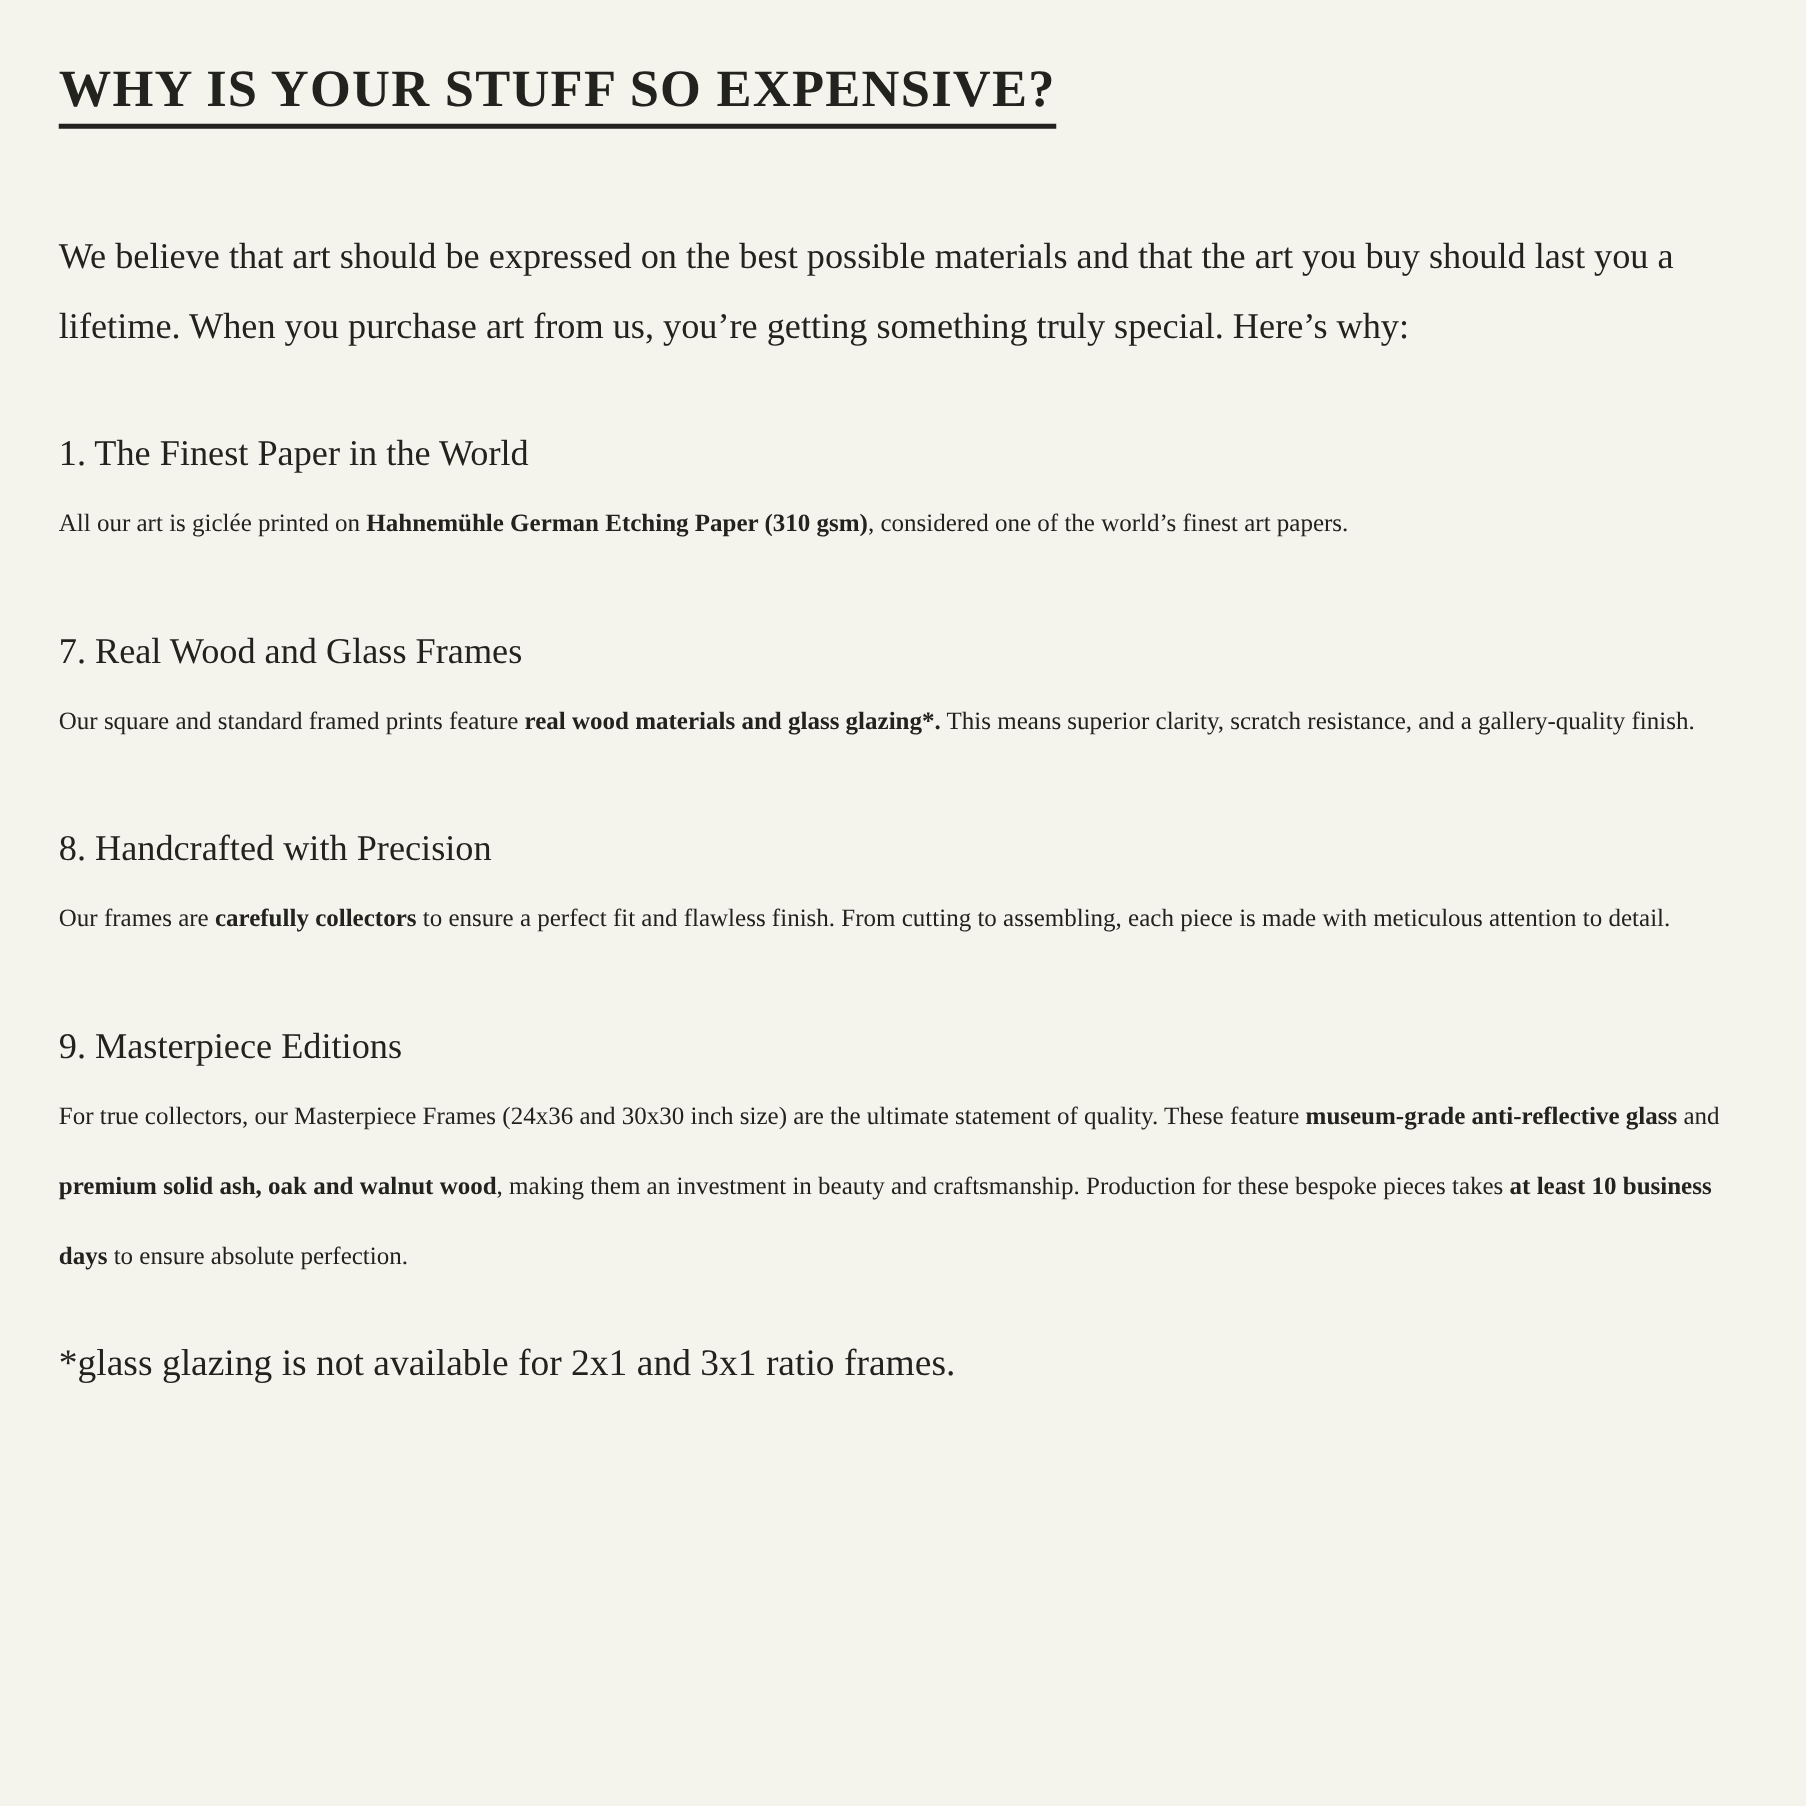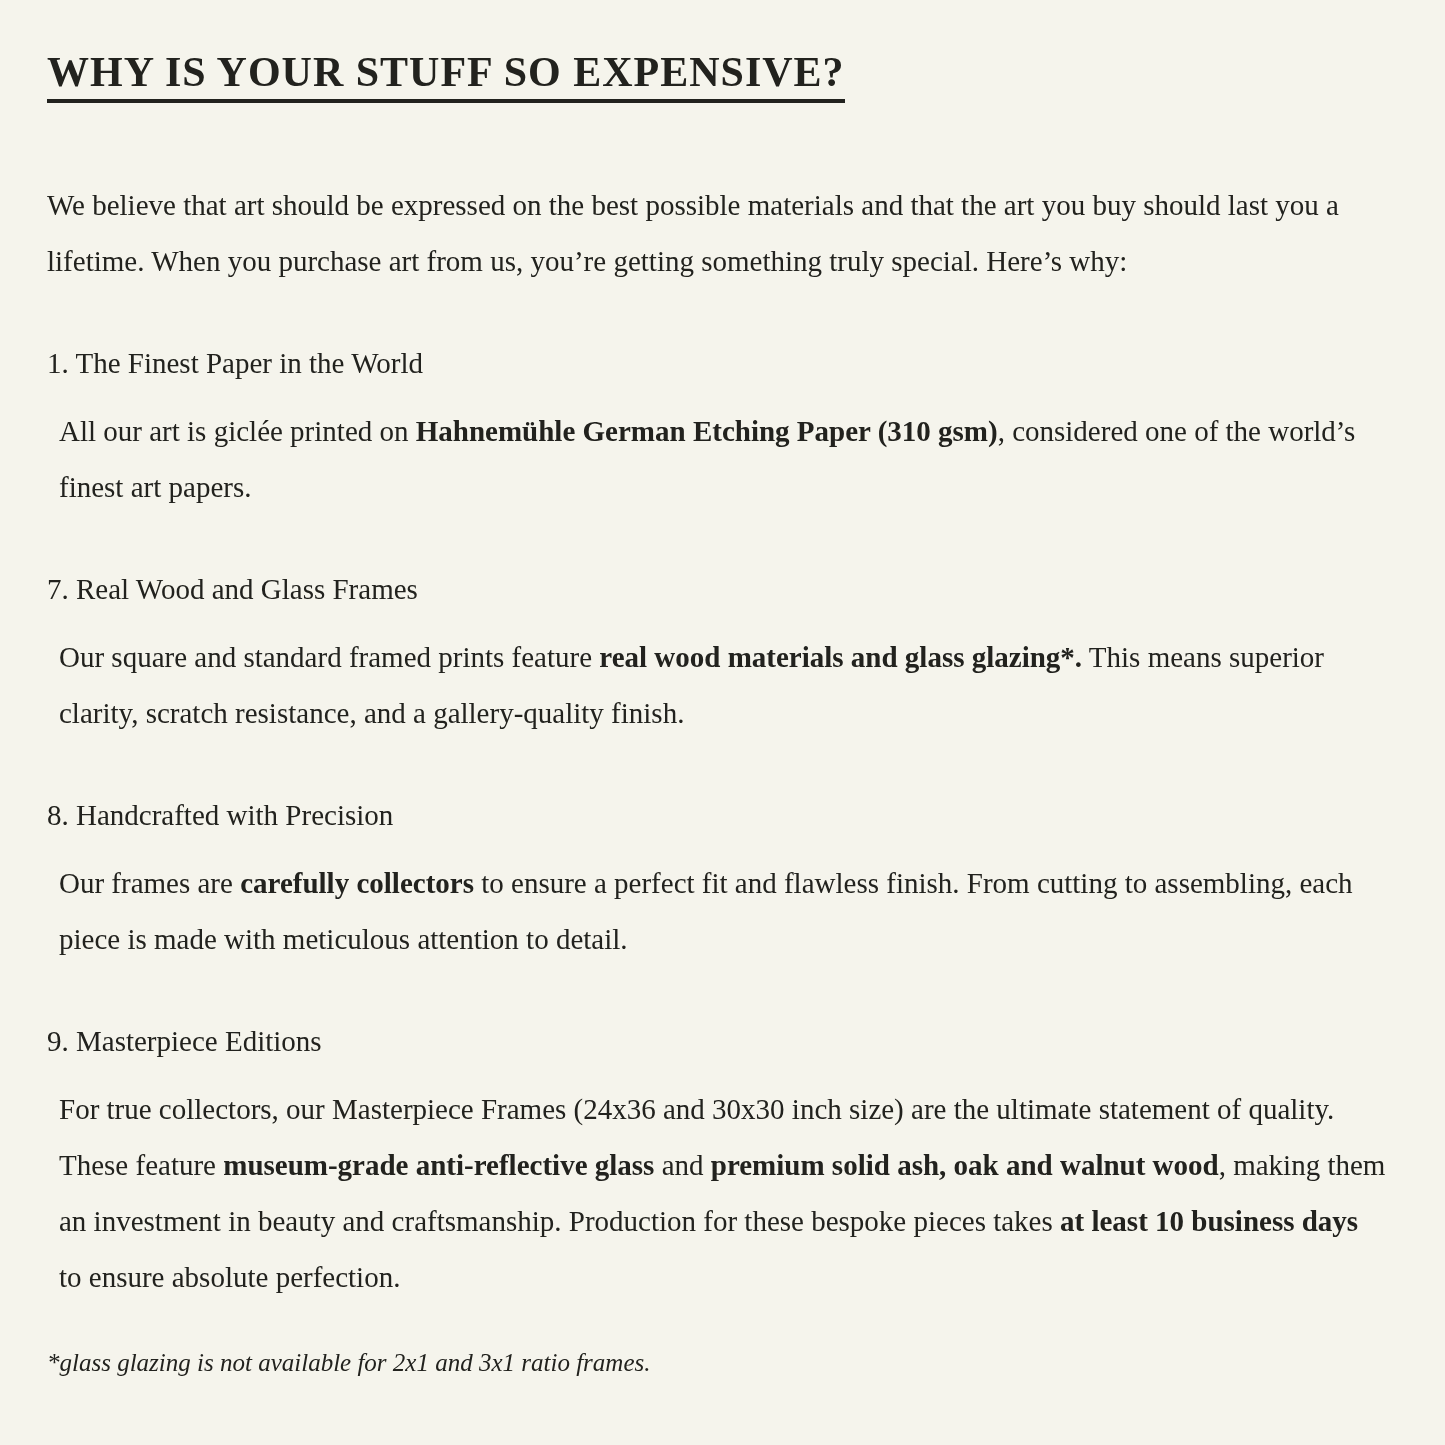--- a/index.html
+++ b/index.html
@@ -35,31 +35,30 @@
   section.qa-section {
     margin-top: 46px;
   }
   section.qa-section h2 {
     margin: 0;
     font-size: 29px;
     line-height: 56px;
     font-weight: 400;
   }
   section.qa-section p {
-    margin: 12px;
-    font-size: 29px;
+    margin: 0;
+    font-size: 20px;
     line-height: 56px;
     font-weight: 400;
   }
   .bold { font-weight: 700; }
   p.footnote {
     margin: 30px 0 0 0;
-    font-size: 25px;
+    font-size: 30px;
     line-height: 56px;
-    font-style: italic;
   }
 </style>
 </head>
 <body style="background: rgb(245, 244, 236); color: rgb(34, 34, 30);">
 
 <div class="page">
 
   <div class="title-wrap">
     <h1 class="page-title">WHY IS YOUR STUFF SO EXPENSIVE?</h1>
   </div>

